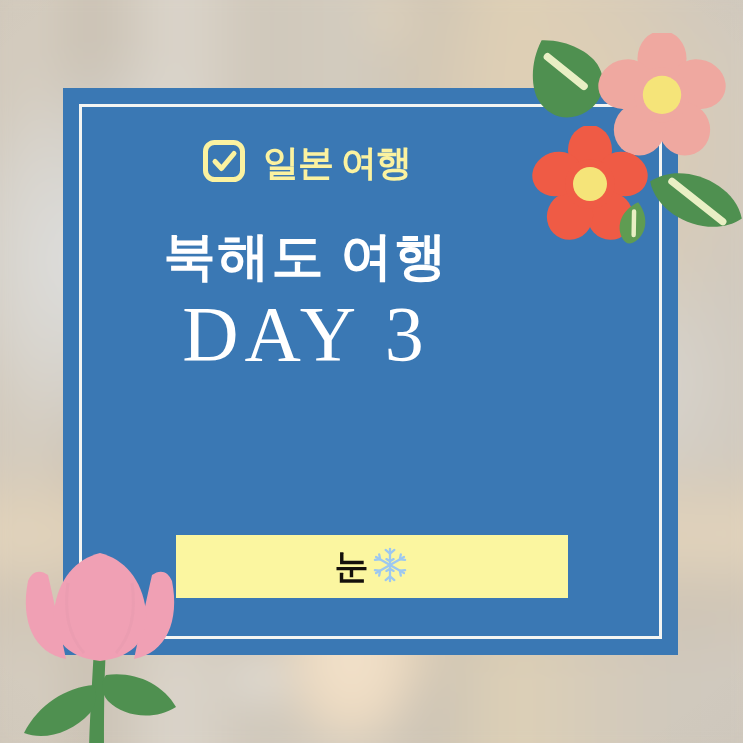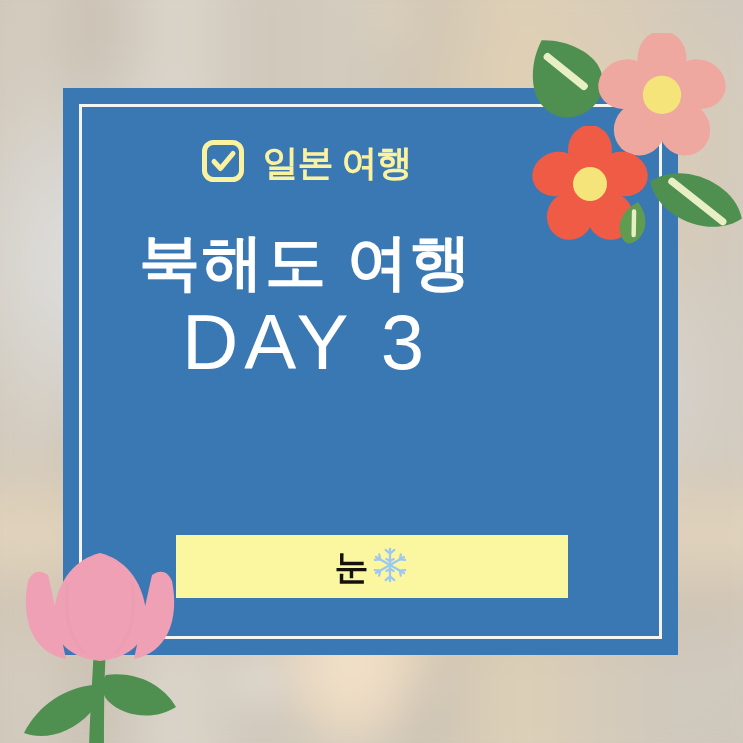--- a/index.html
+++ b/index.html
@@ -64,40 +64,41 @@
   }
 
   
   #content {
     position:absolute;
     left:63px; top:88px;
     width:486px; height:567px;
     display:flex; flex-direction:column;
     align-items:center;
     z-index:6;
+    font-family:Liberation Serif, serif;
   }
 
   #eyebrow {
     display:flex; align-items:center; gap:16px;
     margin-top:50px;
   }
   #checkbox-icon { display:block; }
   #eyebrow-label {
     color:#fbf2a0;
     font-size:36px;
     font-weight:700;
     letter-spacing:-1px;
     line-height:1;
     white-space:nowrap;
   }
 
   #headline {
     margin-top:42px;
     color:#ffffff;
-    font-size:61px;
+    font-size:52px;
     font-weight:700;
     letter-spacing:2px;
     line-height:1.05;
     white-space:nowrap;
     text-align:center;
   }
   #day-line {
     margin-top:6px;
     color:#ffffff;
     font-size:78px;

